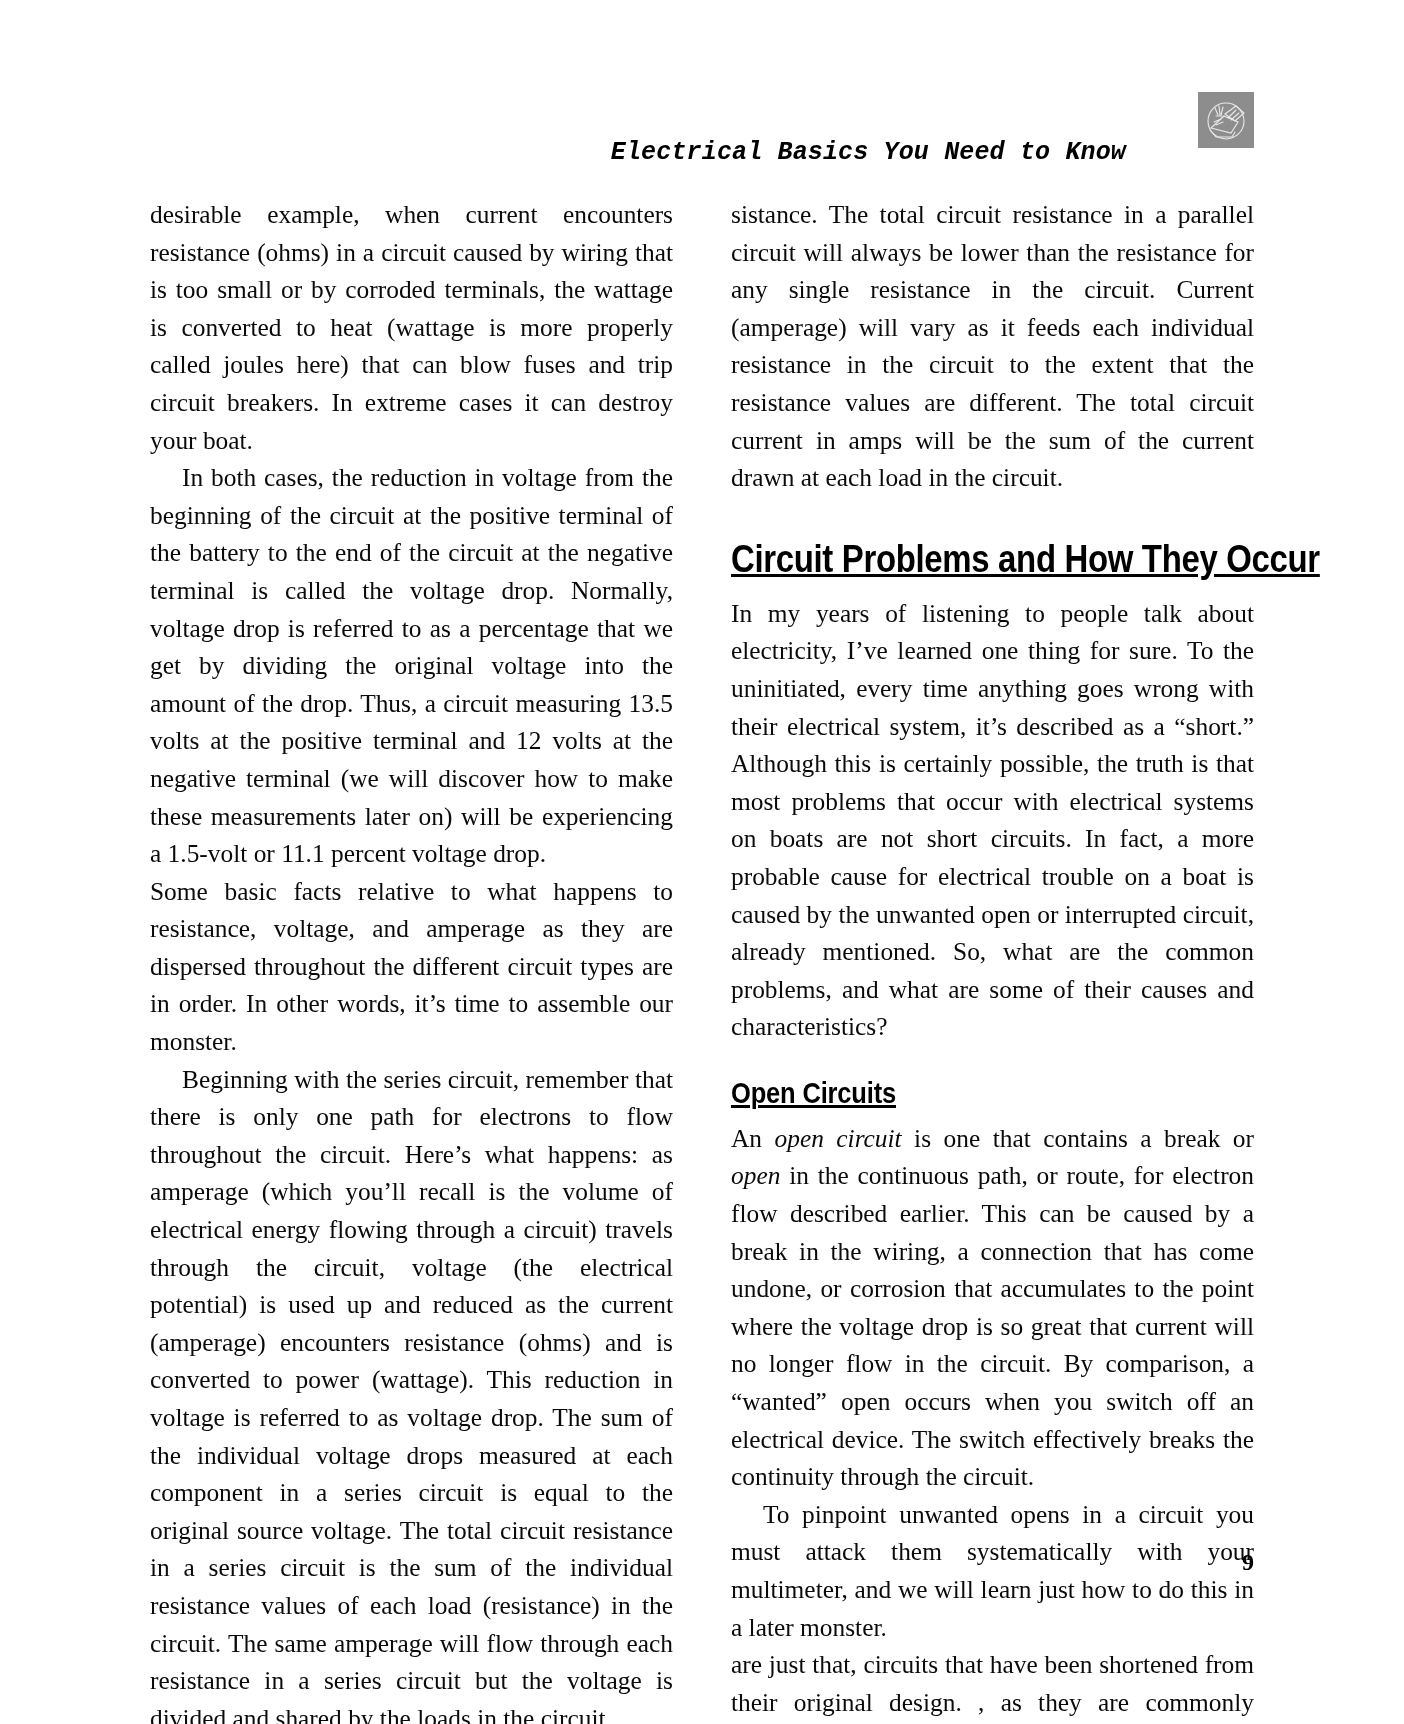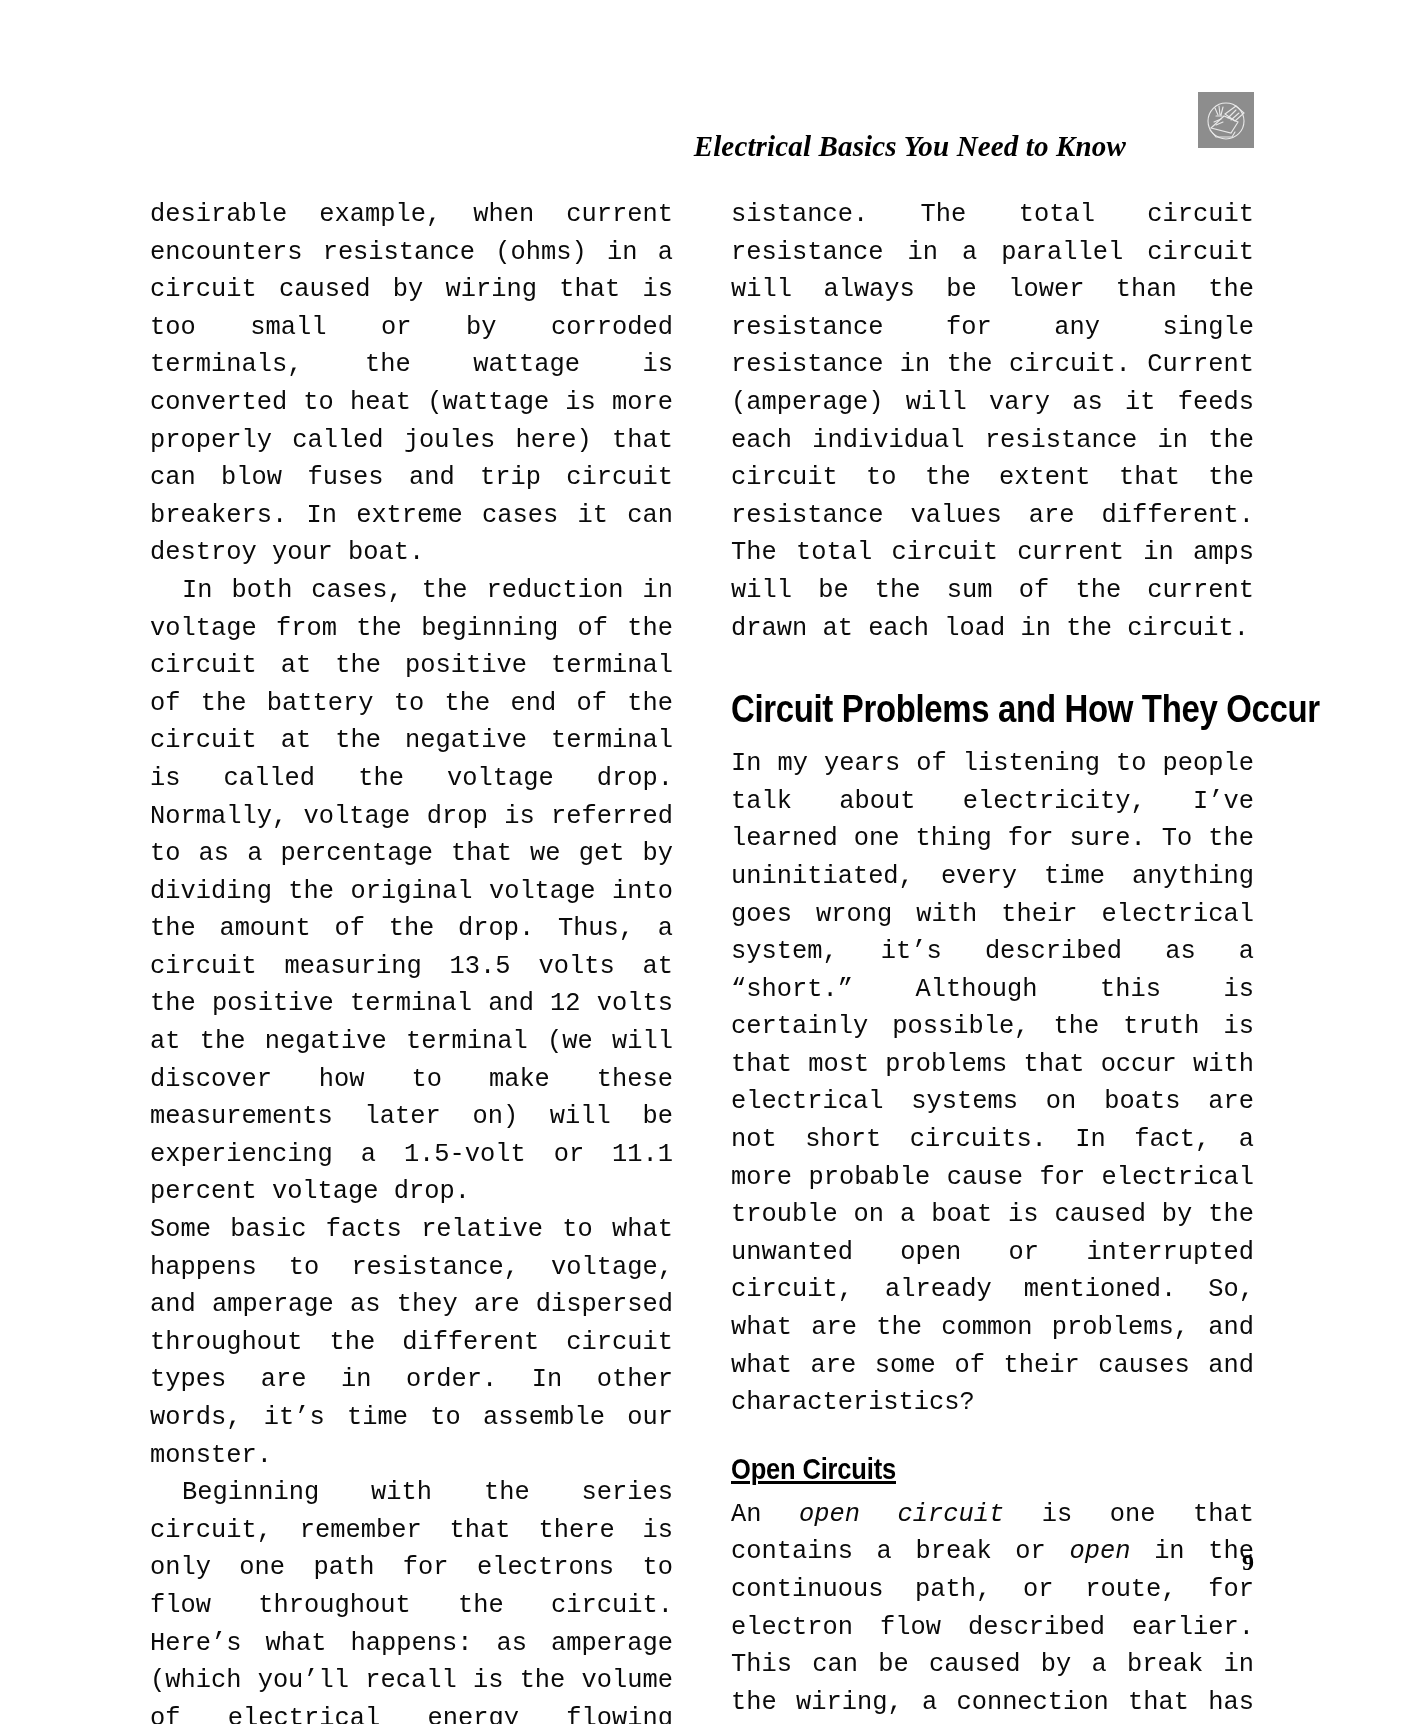--- a/index.html
+++ b/index.html
@@ -20,25 +20,25 @@
   .running-head {
     position: absolute;
     top: 130px;
     left: 150px;
     right: 150px;
     height: 34px;
   }
   .running-head-title {
     position: absolute;
     right: 128px;
-    top: 0;
-    font-family: Liberation Serif, serif;
+    top: 8px;
+    font-family: Liberation Mono, monospace;
     font-style: italic;
     font-weight: 700;
-    font-size: 29px;
+    font-size: 25px;
     color: #000000;
     letter-spacing: 0.15px;
     white-space: nowrap;
   }
   .chapter-badge {
     position: absolute;
     right: 0px;
     top: -38px;
     width: 56px;
     height: 56px;
@@ -60,21 +60,21 @@
     display: flex;
     gap: 58px;
   }
   .col {
     width: 523px;
     flex: 0 0 523px;
   }
 
   p.body {
     margin: 0;
-    font-family: Liberation Mono, monospace;
+    font-family: Liberation Serif, serif;
     font-size: 25.4px;
     line-height: 37.6px;
     color: #0a0a0a;
     text-align: justify;
     text-justify: inter-word;
     hyphens: none;
   }
   p.body.indent {
     text-indent: 32px;
   }
@@ -91,20 +91,21 @@
     line-height: 44px;
     letter-spacing: -0.4px;
     color: #000000;
     transform: scaleX(0.845);
     transform-origin: left center;
     white-space: nowrap;
   }
   .head-a-wrap {
     padding-top: 40px;
     padding-bottom: 14px;
+    text-decoration: underline;
   }
 
   h3.head-b {
     margin: 0;
     font-family: "Liberation Sans Narrow", "Liberation Sans", "DejaVu Sans", sans-serif;
     font-weight: 700;
     font-size: 30px;
     line-height: 34px;
     letter-spacing: -0.2px;
     color: #000000;

